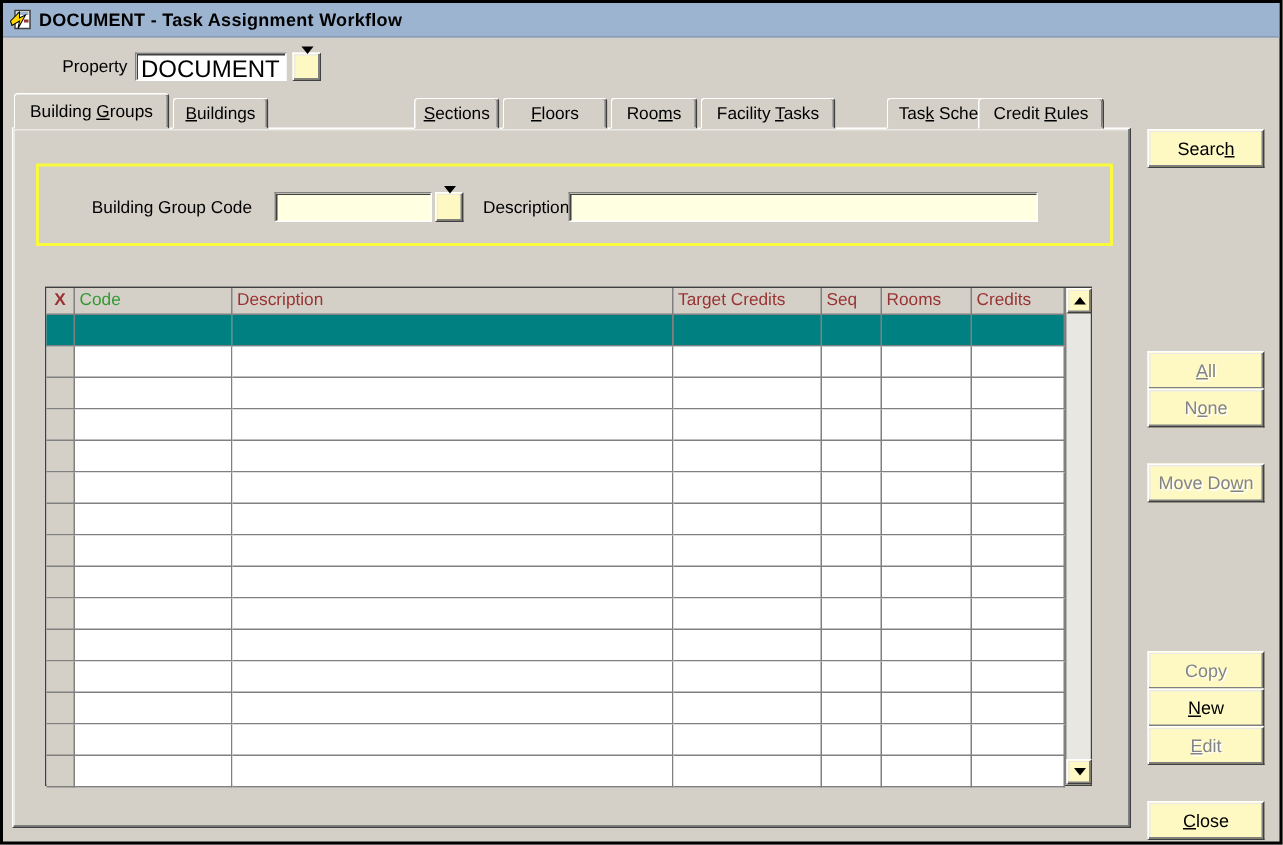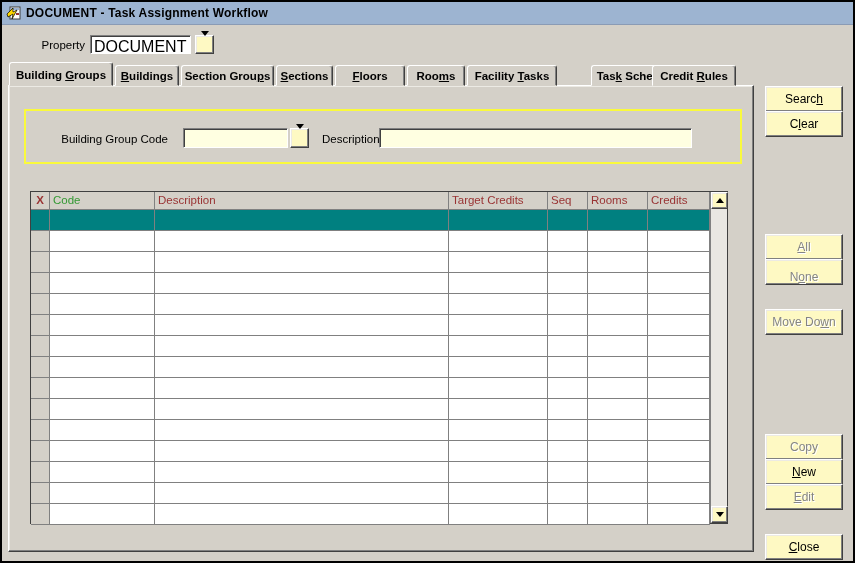--- a/index.html
+++ b/index.html
@@ -40,21 +40,20 @@
   .dd-tri { width: 0; height: 0; border-left: 4px solid transparent; border-right: 4px solid transparent; border-top: 5px solid #000; }
   .dd-bar { width: 9px; height: 2px; background: #000; margin-top: 1px; }
 
   
   .tab {
     position: absolute; top: 63px; height: 21px;
     background: #D4D0C8; font-size: 11.5px; text-align: center;
     border: 1px solid; border-color: #FFFFFF #404040 #D4D0C8 #FFFFFF;
     border-radius: 3px 3px 0 0; padding-top: 4px; z-index: 2;
     box-shadow: inset -1px 0 0 #808080;
-    font-weight: bold;
   }
   .tab.active { top: 60px; height: 24px; padding-top: 6px; z-index: 4; }
   .mn { text-decoration: underline; }
 
   
   .panel {
     position: absolute; left: 6px; top: 83px; width: 746px; height: 467px;
     background: #D4D0C8; z-index: 1;
     border: 1px solid; border-color: #FFFFFF #404040 #404040 #FFFFFF;
     box-shadow: inset -1px -1px 0 #808080, inset 1px 1px 0 #ECEAE4;
@@ -103,21 +102,21 @@
   .tri-down { width: 0; height: 0; border-left: 4px solid transparent; border-right: 4px solid transparent; border-top: 5px solid #000; }
 
   
   .side-btn {
     position: absolute; left: 763px; width: 78px; height: 26px;
     font-size: 12px; color: #000; display: flex; align-items: center; justify-content: center;
     font-family: "Liberation Sans", sans-serif; cursor: default;
   }
   .side-btn.disabled { color: #848484; text-shadow: 1px 1px 0 #FFFFFF; }
   #btn-search { top: 84px; } #btn-clear { top: 109px; }
-  #btn-all { top: 232px; } #btn-none { top: 257px; align-items: flex-end; }
+  #btn-all { top: 232px; } #btn-none { top: 257px; }
   #btn-moveup { top: 282px; } #btn-movedown { top: 307px; }
   #btn-copy { top: 432px; } #btn-new { top: 457px; }
   #btn-edit { top: 482px; text-align: center; } #btn-delete { top: 507px; } #btn-close { top: 532px; }
 </style>
 </head>
 <body>
 
 <div class="window">
 
   <div class="titlebar">
@@ -135,21 +134,20 @@
   <span class="lbl" id="property-label">Property</span>
   <div class="sunken" id="property-field">
     <span>DOCUMENT</span>
   </div>
   <div class="raised dd-btn" id="property-dd">
     <span><span class="dd-tri"></span><span class="dd-bar"></span></span>
   </div>
 
   <div class="tab active" style="left:7px;width:104px"><span>Building </span><span class="mn">G</span><span>roups</span></div>
   <div class="tab" style="left:113px;width:64px"><span></span><span class="mn">B</span><span>uildings</span></div>
-  <div class="tab" style="left:179px;width:93px"><span>Section Grou</span><span class="mn">p</span><span>s</span></div>
   <div class="tab" style="left:274px;width:57px"><span></span><span class="mn">S</span><span>ections</span></div>
   <div class="tab" style="left:333px;width:70px"><span></span><span class="mn">F</span><span>loors</span></div>
   <div class="tab" style="left:405px;width:58px"><span>Roo</span><span class="mn">m</span><span>s</span></div>
   <div class="tab" style="left:465px;width:90px"><span>Facility </span><span class="mn">T</span><span>asks</span></div>
   <div class="tab" style="left:589px;width:91px"><span>Tas</span><span class="mn">k</span><span> Schedule</span></div>
   <div class="tab" style="left:650px;width:84px"><span>Credit </span><span class="mn">R</span><span>ules</span></div>
 
   <div class="panel"></div>
 
   <div class="filter-box"></div>
@@ -321,23 +319,20 @@
       <div class="sb-track"></div>
       <div class="raised sb-btn">
           <span class="tri-down"></span>
         </div>
     </div>
   </div>
 
   <div class="raised side-btn" id="btn-search">
       <span><span>Searc</span><span class="mn">h</span><span></span></span>
     </div>
-  <div class="raised side-btn" id="btn-clear">
-      <span><span>C</span><span class="mn">l</span><span>ear</span></span>
-    </div>
   <div class="raised side-btn disabled" id="btn-all">
       <span><span></span><span class="mn">A</span><span>ll</span></span>
     </div>
   <div class="raised side-btn disabled" id="btn-none">
       <span><span>N</span><span class="mn">o</span><span>ne</span></span>
     </div>
   <div class="raised side-btn disabled" id="btn-copy">
       <span><span>Copy</span><span class="mn"></span><span></span></span>
     </div>
   <div class="raised side-btn disabled" id="btn-movedown">

